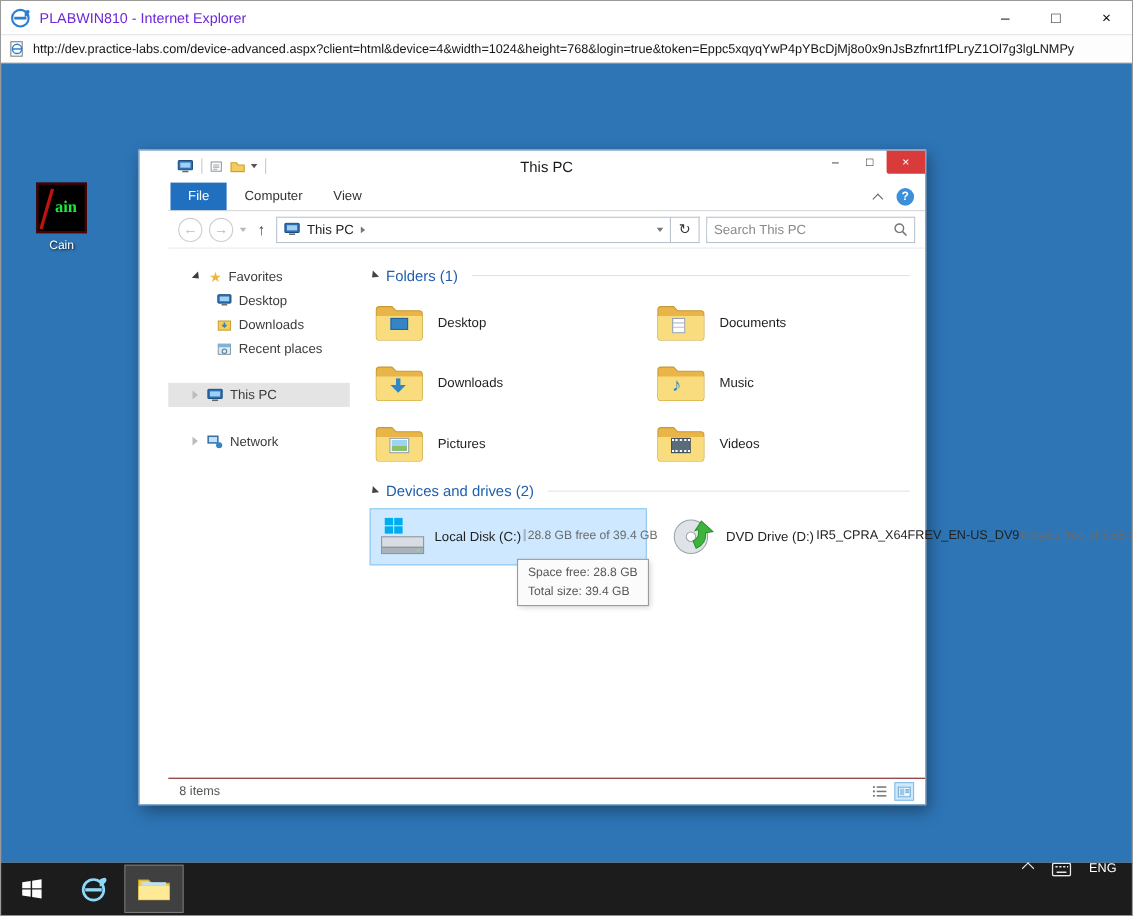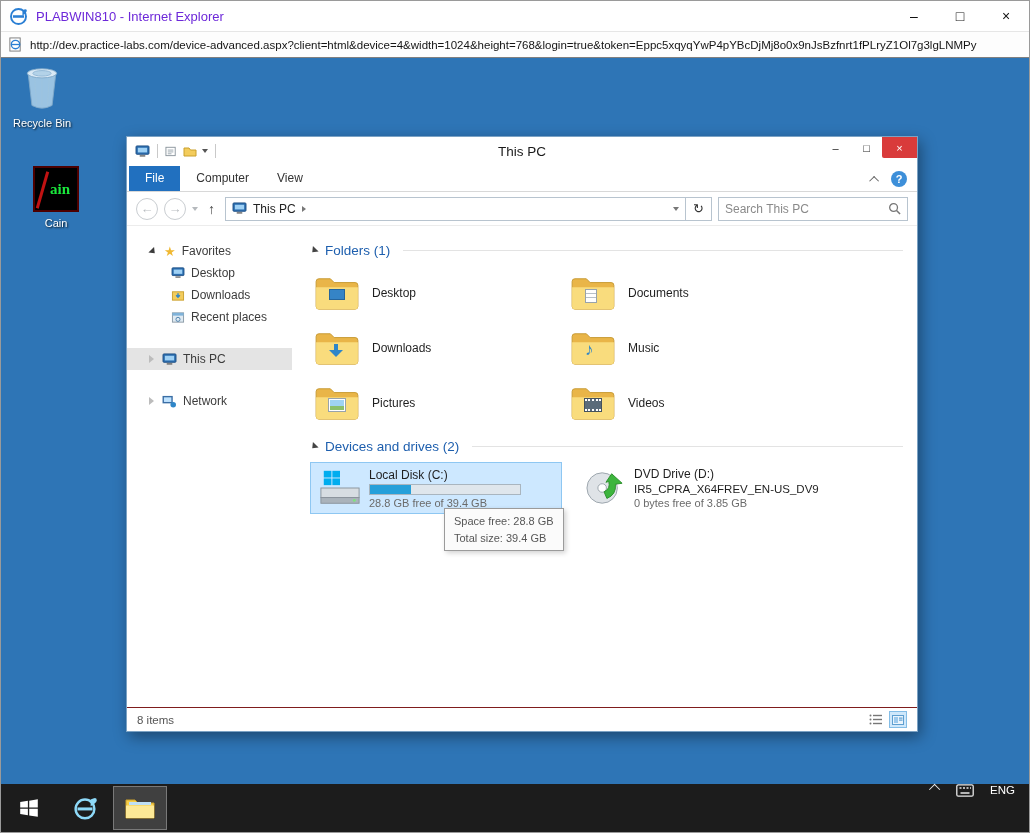--- a/index.html
+++ b/index.html
@@ -24,21 +24,21 @@
 
   .d-icon { position: absolute; width: 78px; display: flex; flex-direction: column; align-items: center; gap: 5px; }
   .d-icon .label { font-size: 11px; color: #fff; text-shadow: 1px 1px 2px rgba(0,0,0,.85); text-align: center; }
   .recycle { left: 2px; top: 6px; }
   .cain { left: 16px; top: 108px; }
   .cain-art { width: 46px; height: 46px; background: #000; border: 2px solid #4d0000; position: relative; display: flex; align-items: center; justify-content: center; }
   .cain-art .blade { position: absolute; left: 6px; top: 3px; width: 3px; height: 38px; background: #c11212; transform: rotate(16deg); }
   .cain-art .txt { color: #1ae83c; font-size: 15px; font-weight: bold; font-family: "Liberation Serif", serif; margin-left: 8px; }
 
   
-  .explorer { position: absolute; left: 125px; top: 78px; width: 792px; height: 596px; background: #fff; border: 1px solid #7ba2c4; box-shadow: 3px 5px 14px rgba(0,0,0,.38); display: flex; flex-direction: column; }
+  .explorer { position: absolute; left: 125px; top: 78px; width: 716px; height: 596px; background: #fff; border: 1px solid #7ba2c4; box-shadow: 3px 5px 14px rgba(0,0,0,.38); display: flex; flex-direction: column; padding-left: 26px; }
 
   .e-titlebar { height: 28px; flex: 0 0 28px; display: flex; align-items: center; position: relative; padding-left: 8px; }
   .qat { display: flex; align-items: center; gap: 5px; z-index: 2; }
   .qat .sep { width: 1px; height: 14px; background: #c9c9c9; margin: 0 2px; }
   .qat svg { display: block; }
   .chev-down { width: 0; height: 0; border-left: 3.5px solid transparent; border-right: 3.5px solid transparent; border-top: 4px solid #555; }
   .e-title { position: absolute; left: 0; right: 0; text-align: center; font-size: 13.5px; color: #1a1a1a; }
   .e-caption { margin-left: auto; display: flex; align-items: flex-start; height: 100%; z-index: 2; }
   .e-cap { width: 31px; height: 21px; display: flex; align-items: center; justify-content: center; font-size: 11px; color: #222; }
   .e-cap.close { background: #d93b3b; color: #fff; width: 35px; border-bottom-left-radius: 2px; }
@@ -99,21 +99,21 @@
   .ov-down::before { content: ""; position: absolute; left: 5px; top: 0; width: 4px; height: 6px; background: #2f86c8; }
   .ov-down::after { content: ""; position: absolute; left: 0; top: 6px; width: 0; height: 0; border-left: 7px solid transparent; border-right: 7px solid transparent; border-top: 7px solid #2f86c8; }
   .ov-music { color: #2f86c8; font-size: 17px; line-height: 1; top: 12px; }
   .ov-music::before { content: "\266A"; }
   .ov-pic { width: 16px; height: 12px; background: linear-gradient(#9fd3f2 0 58%, #8cc06b 58% 100%); border: 1px solid #fff; box-shadow: 0 0 0 1px #98a3ab; }
   .ov-vid { width: 16px; height: 12px; background: #5a6b7a; border-top: 2px dotted #fff; border-bottom: 2px dotted #fff; box-shadow: 0 0 0 1px #44525e; }
 
   .drives-row { display: flex; gap: 14px; margin-top: 6px; }
   .drive-tile { display: flex; align-items: center; gap: 8px; padding: 5px 8px; width: 252px; height: 52px; }
   .drive-tile.selected { background: #cde8ff; border: 1px solid #8ec7f2; }
-  .drive-info { display: flex; flex-direction: column; gap: 2px; min-width: 0; }
+  .drive-info { display: flex; flex-direction: row; gap: 2px; min-width: 0; }
   .drive-name { font-size: 12px; color: #1f1f1f; white-space: nowrap; }
   .drive-vol { font-size: 11.5px; color: #1f1f1f; white-space: nowrap; }
   .drive-free { font-size: 11px; color: #6b6b6b; white-space: nowrap; }
   .pbar { width: 152px; height: 11px; background: #dfe6ec; border: 1px solid #a9b5bf; }
   .pbar-fill { height: 100%; background: #26a0da; }
   .drive-icon { flex: 0 0 auto; }
 
   .tooltip { position: absolute; left: 152px; top: 282px; background: #fbfbfb; border: 1px solid #9b9b9b; box-shadow: 2px 2px 5px rgba(0,0,0,.18); padding: 4px 9px; font-size: 11px; color: #575757; line-height: 1.5; white-space: nowrap; z-index: 5; }
 
   .statusbar { height: 24px; flex: 0 0 24px; border-top: 1px solid #7f1d1d; display: flex; align-items: center; padding: 0 10px; }
@@ -153,29 +153,20 @@
     <svg class="url-icon" viewBox="0 0 16 16">
       <rect x="2" y="1" width="11" height="14" fill="#fff" stroke="#7a7a7a"></rect>
       <circle cx="8" cy="8" r="4.5" fill="none" stroke="#2a7fd4" stroke-width="1.4"></circle>
       <rect x="3.5" y="7.3" width="9" height="1.4" fill="#2a7fd4"></rect>
     </svg>
     <span class="url-text">http://dev.practice-labs.com/device-advanced.aspx?client=html&amp;device=4&amp;width=1024&amp;height=768&amp;login=true&amp;token=Eppc5xqyqYwP4pYBcDjMj8o0x9nJsBzfnrt1fPLryZ1Ol7g3lgLNMPy</span>
   </div>
 
   <div class="remote">
 
-    <div class="d-icon recycle">
-      <svg width="44" height="48" viewBox="0 0 48 52">
-        <path d="M9 11 L13 45 Q24 51 35 45 L39 11" fill="rgba(185,216,238,.78)" stroke="#7fa9c9"></path>
-        <path d="M16 14 L18 44 M24 15 L24 45 M32 14 L30 44" stroke="#9ec4de" fill="none"></path>
-        <ellipse cx="24" cy="10" rx="16" ry="5" fill="#d9e9f5" stroke="#7fa9c9"></ellipse>
-        <ellipse cx="24" cy="10" rx="10" ry="3" fill="#b3d2e8" stroke="#8fb6d4"></ellipse>
-      </svg>
-      <span class="label">Recycle Bin</span>
-    </div>
 
     <div class="d-icon cain">
       <div class="cain-art">
         <span class="blade"></span>
         <span class="txt">ain</span>
       </div>
       <span class="label">Cain</span>
     </div>
 
     <div class="explorer">

